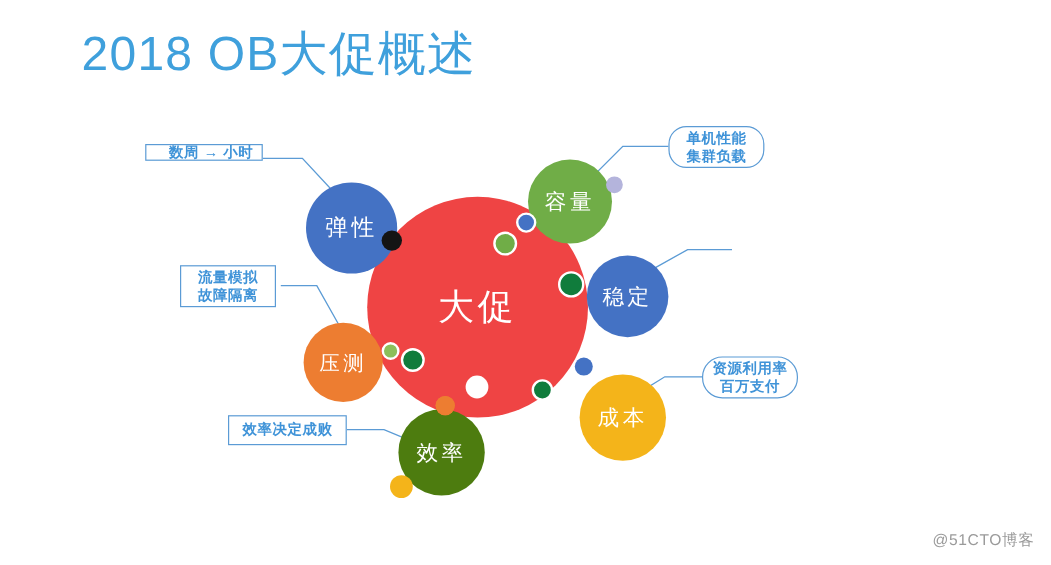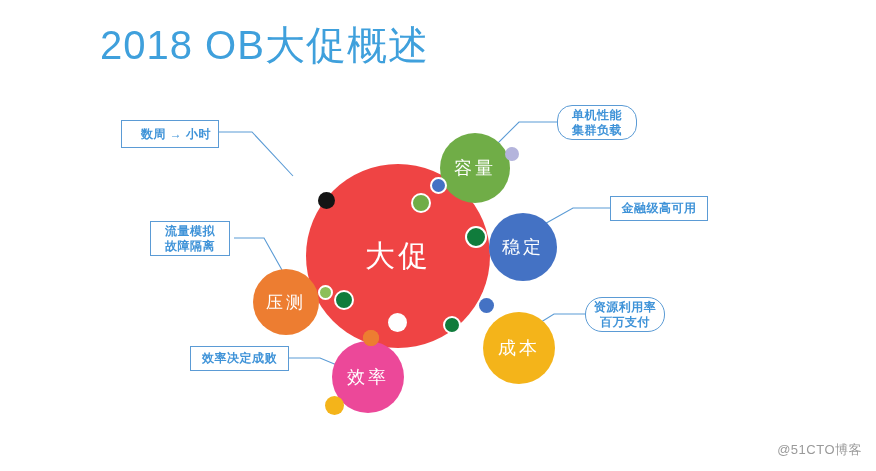--- a/index.html
+++ b/index.html
@@ -22,21 +22,20 @@
   #slide-title {
     position: absolute;
     left: 68px;
     top: 18px;
     font-size: 40px;
     line-height: 54px;
     color: #3fa0dc;
     letter-spacing: 1px;
     font-weight: 400;
     white-space: nowrap;
-    margin-left: 32px;
   }
 
   
   #connectors {
     position: absolute;
     left: 0;
     top: 0;
     width: 876px;
     height: 471px;
     pointer-events: none;
@@ -116,34 +115,37 @@
 
     <path d="M234,238 L264,238 L282,270" fill="none" stroke="#5b9bd5" stroke-width="1.1"></path>
 
     <path d="M289,358 L320,358 L344,368" fill="none" stroke="#5b9bd5" stroke-width="1.1"></path>
   </svg>
 
   <div class="bubble" style="left:306px; top:164px; width:184px; height:184px; background:#ef4444;">
     <span class="bubble-label" style="font-size:30px;">大促</span>
   </div>
 
+  <div class="bubble" style="left:255px; top:152px; width:76px; height:76px; background:#4472c4;">
+    <span class="bubble-label" style="font-size:19px;">弹性</span>
+  </div>
 
   <div class="bubble" style="left:489px; top:213px; width:68px; height:68px; background:#4472c4;">
     <span class="bubble-label" style="font-size:18px;">稳定</span>
   </div>
 
   <div class="bubble" style="left:440px; top:133px; width:70px; height:70px; background:#70ad47;">
     <span class="bubble-label" style="font-size:18px;">容量</span>
   </div>
 
   <div class="bubble" style="left:483px; top:312px; width:72px; height:72px; background:#f4b41a;font-family:Liberation Mono, monospace;">
     <span class="bubble-label" style="font-size:18px;">成本</span>
   </div>
 
-  <div class="bubble" style="left:332px; top:341px; width:72px; height:72px; background:#ec4899;">
+  <div class="bubble" style="left:332px; top:341px; width:72px; height:72px; background:#4d7c0f;">
     <span class="bubble-label" style="font-size:18px;">效率</span>
   </div>
 
   <div class="bubble" style="left:253px; top:269px; width:66px; height:66px; background:#ed7d31;font-family:Liberation Mono, monospace;">
     <span class="bubble-label" style="font-size:17px;">压测</span>
   </div>
 
   <div class="dot" style="left:318px; top:192px; width:17px; height:17px; background:#141414;"></div>
 
   <div class="dot" style="left:505px; top:147px; width:14px; height:14px; background:#b4b4dc;"></div>
@@ -163,32 +165,29 @@
   <div class="dot" style="left:363px; top:330px; width:16px; height:16px; background:#ed7d31;"></div>
 
   <div class="dot" style="left:334px; top:290px; width:20px; height:20px; background:#107c3c; border:2px solid #ffffff;"></div>
 
   <div class="dot" style="left:318px; top:285px; width:15px; height:15px; background:#8cbf5a; border:2px solid #ffffff;"></div>
 
   <div class="dot" style="left:325px; top:396px; width:19px; height:19px; background:#f4b41a;"></div>
 
   <div class="dot" style="left:363px; top:330px; width:16px; height:16px; background:#ed7d31;"></div>
 
-  <div class="callout" style="left:121px; top:120px; width:98px; height:28px;padding-left:12px;">
+  <div class="callout" style="left:121px; top:120px; width:98px; height:14px;padding-left:12px;">
     <span>数周 → 小时</span>
   </div>
 
   <div class="callout" style="left:557px; top:105px; width:80px; height:35px;border-radius:15px;">
     <span>单机性能</span>
     <span class="line2">集群负载</span>
   </div>
 
-  <div class="callout" style="left:610px; top:196px; width:98px; height:25px;">
-    <span>金融级高可用</span>
-  </div>
 
   <div class="callout" style="left:585px; top:297px; width:80px; height:35px;border-radius:17px;">
     <span>资源利用率</span>
     <span class="line2">百万支付</span>
   </div>
 
   <div class="callout" style="left:150px; top:221px; width:80px; height:35px;">
     <span>流量模拟</span>
     <span class="line2">故障隔离</span>
   </div>

